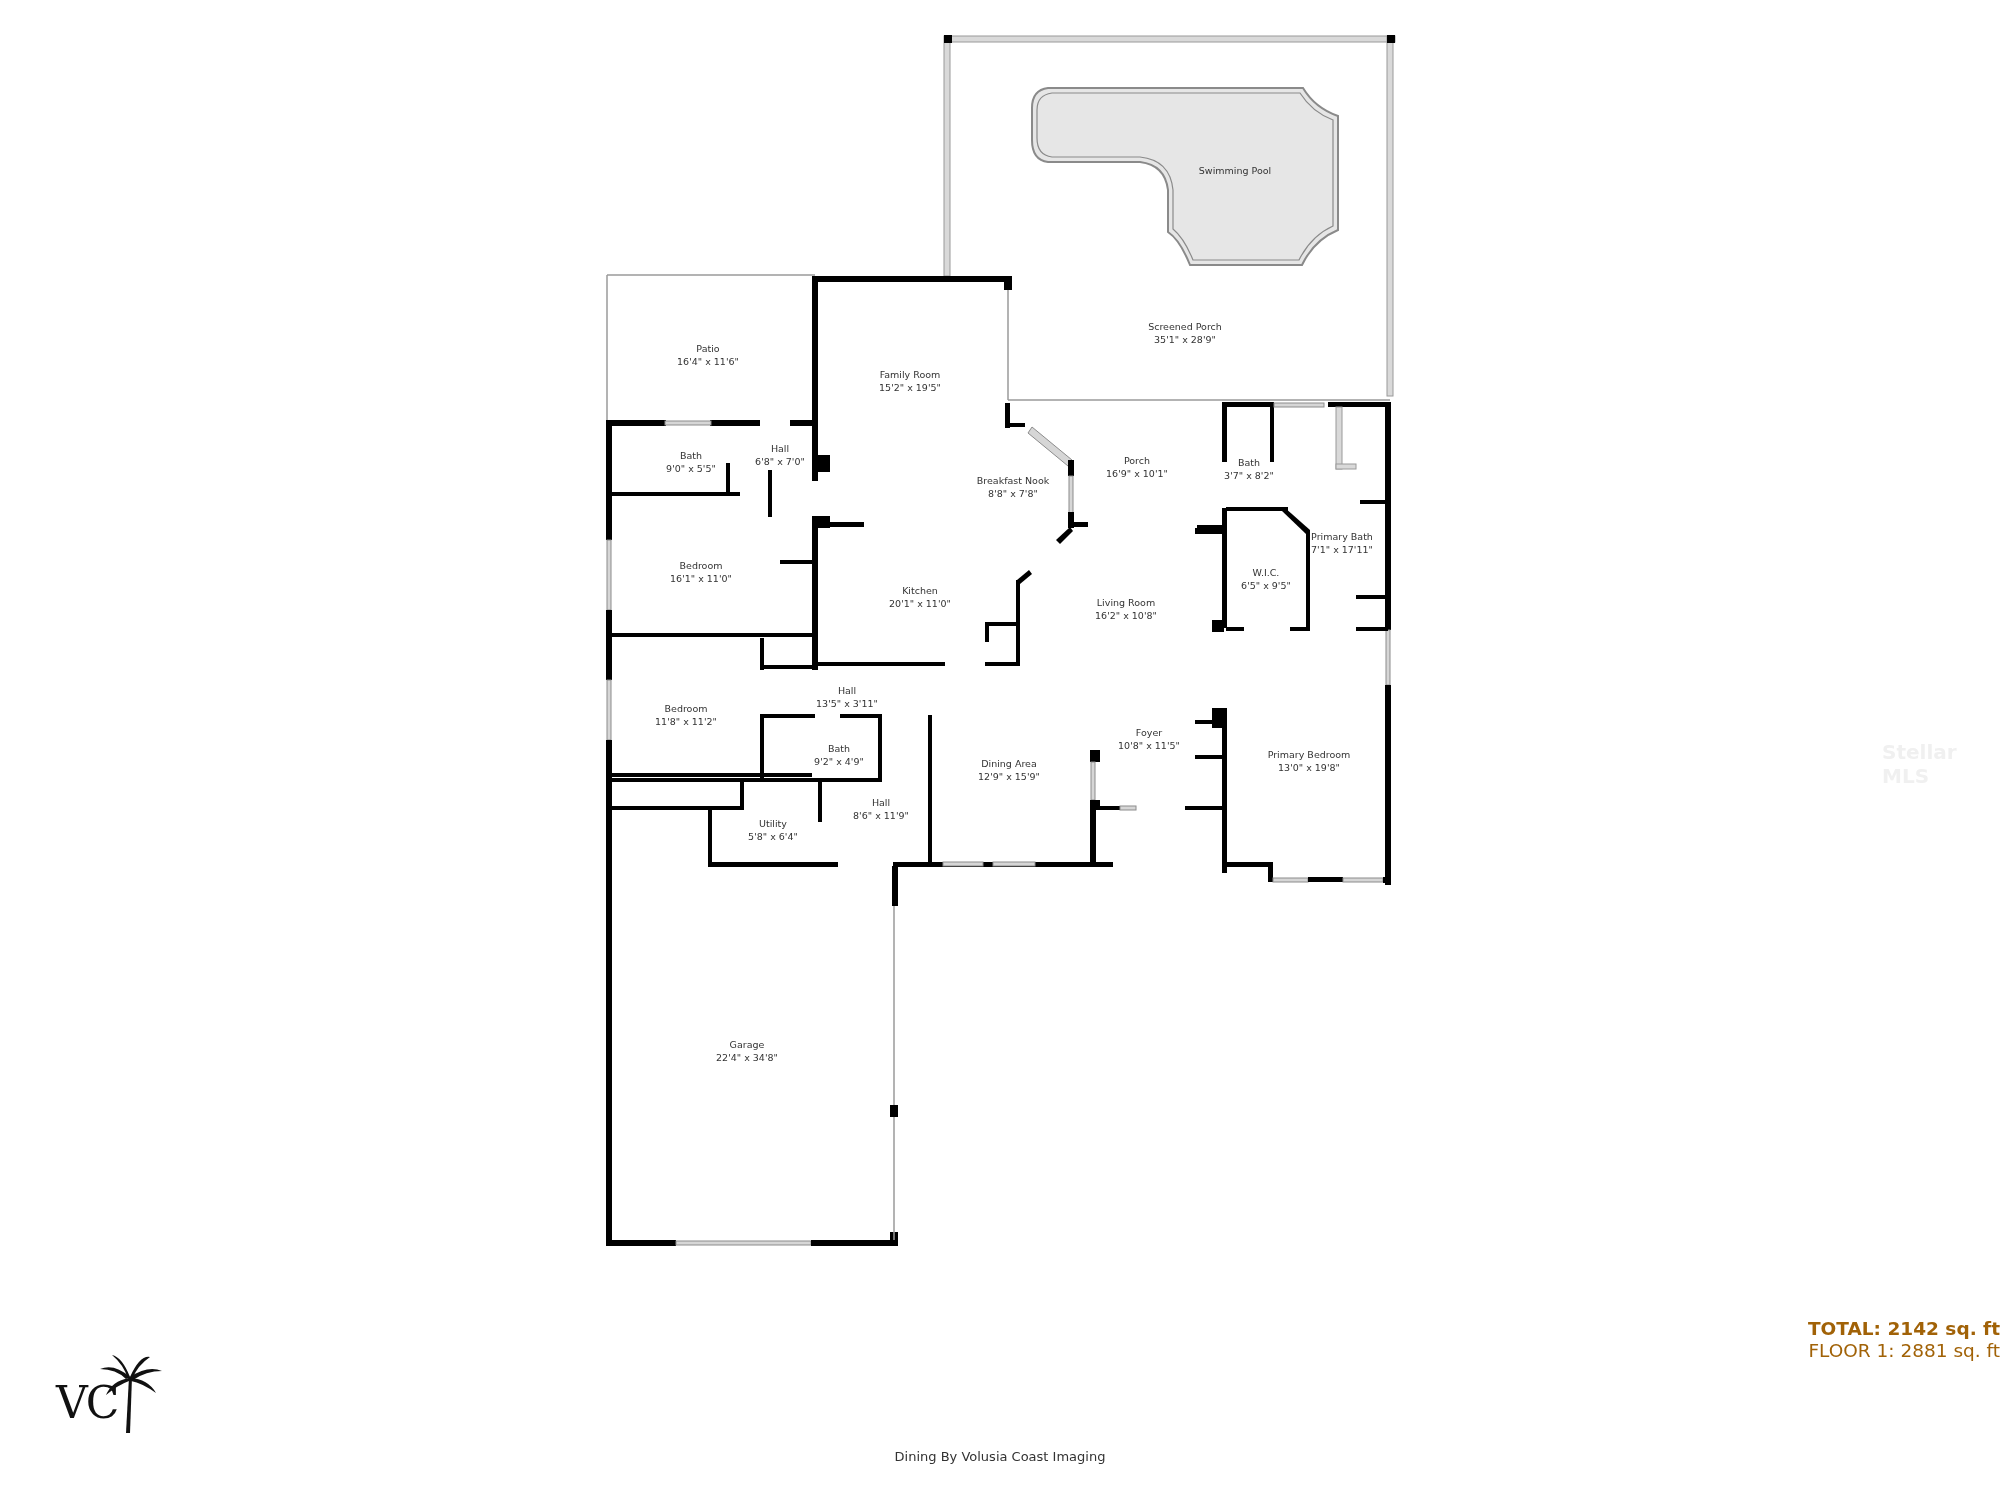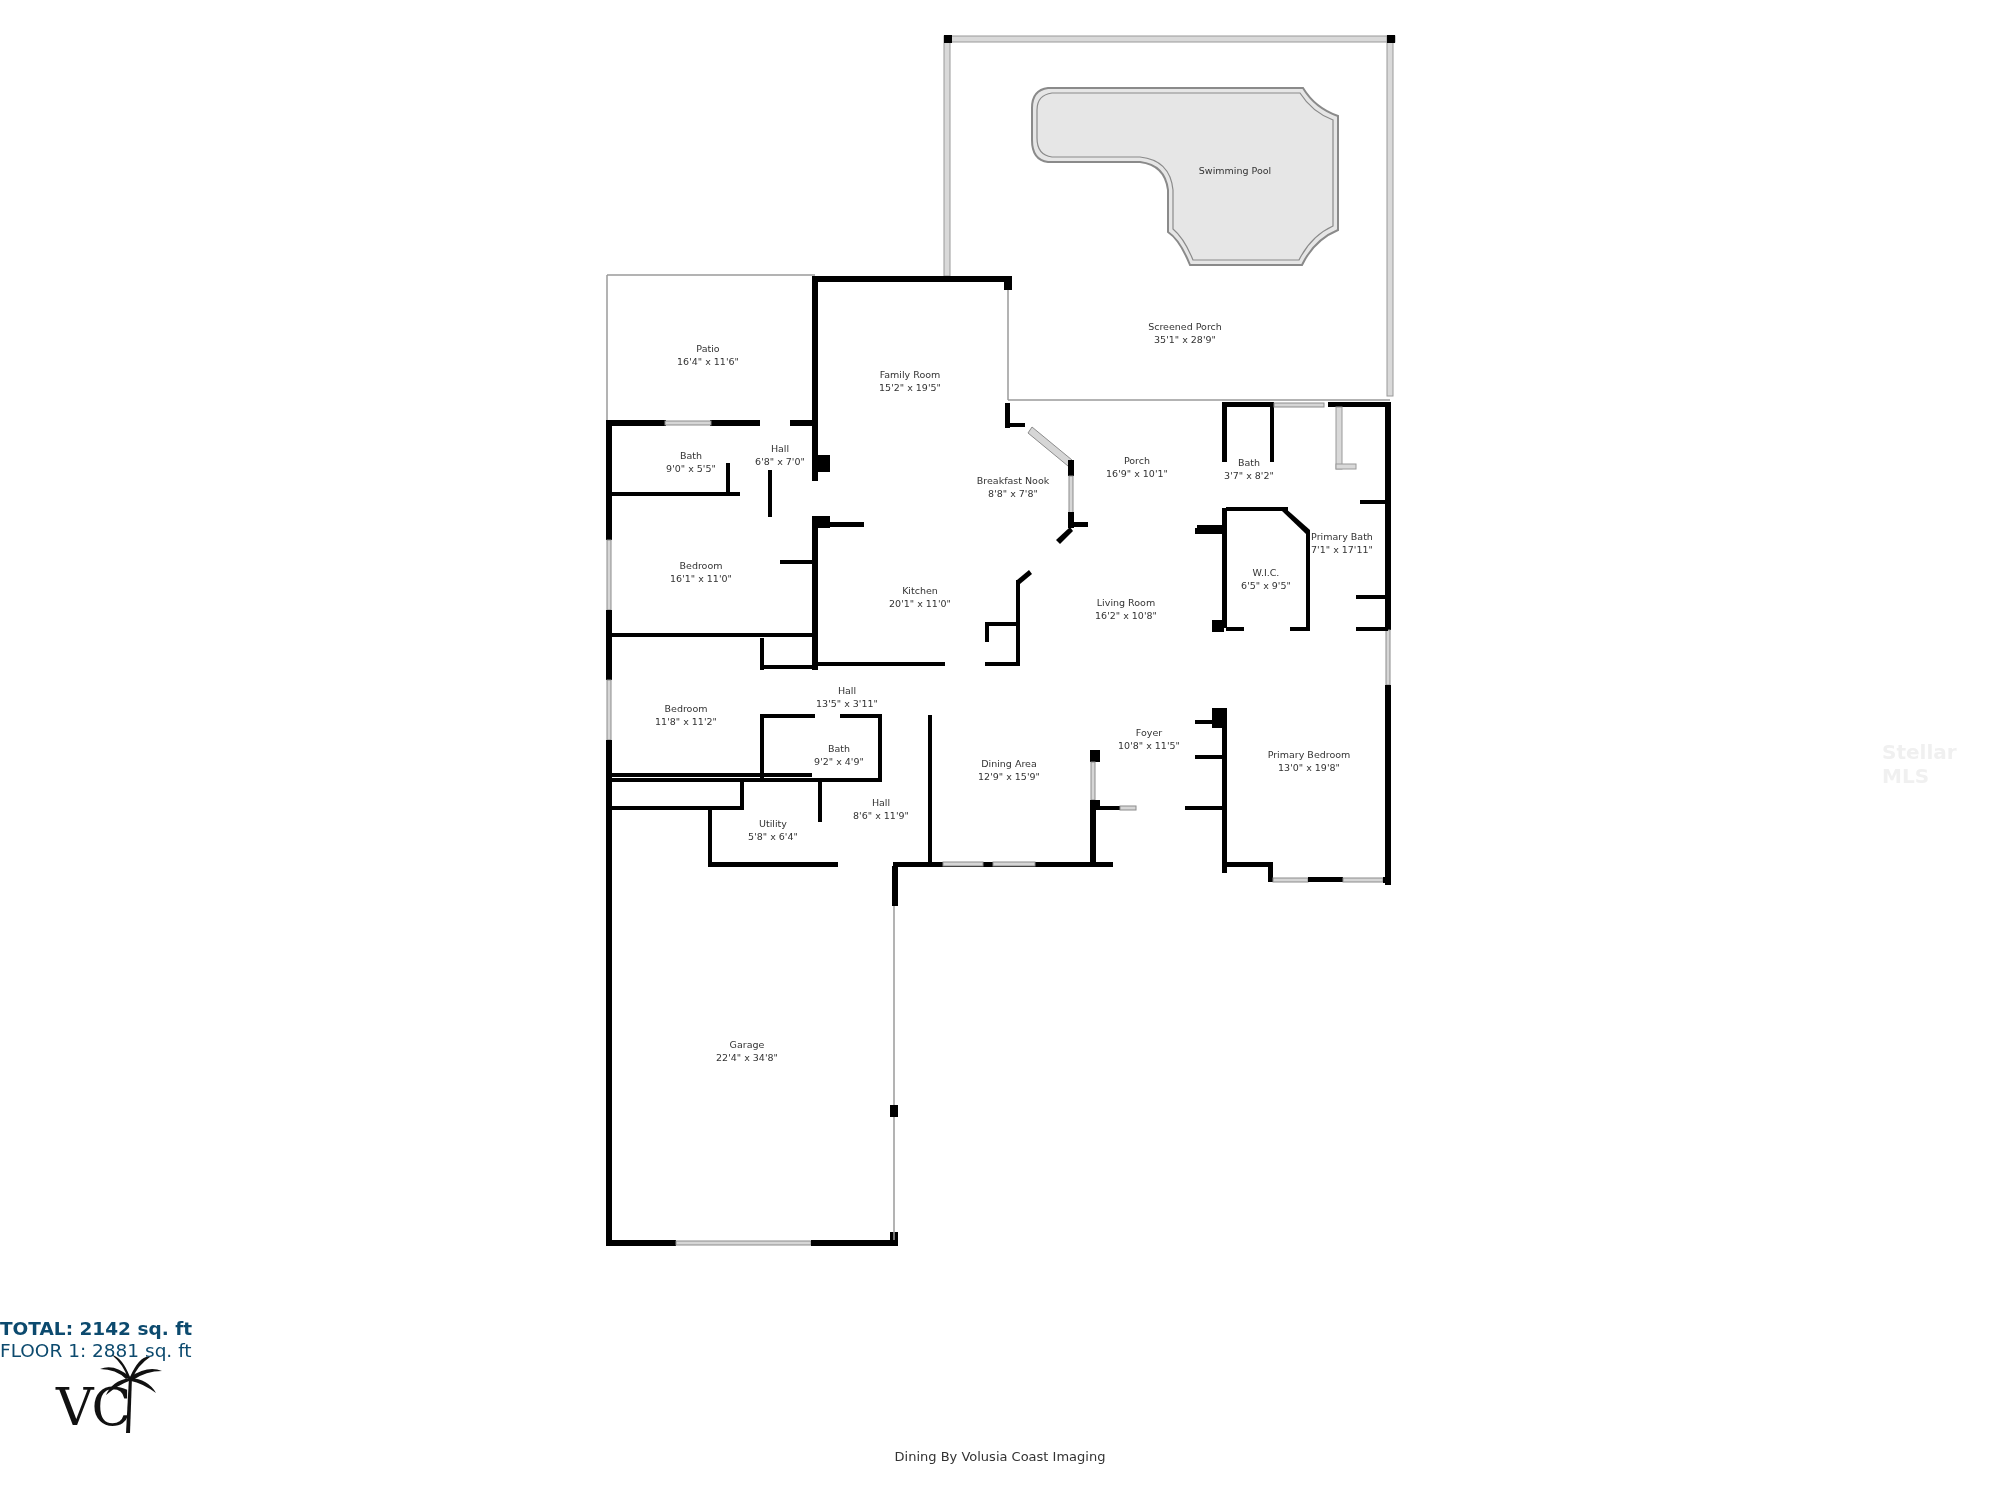--- a/index.html
+++ b/index.html
@@ -7,28 +7,28 @@
          font-family: "DejaVu Sans", "Liberation Sans", sans-serif; color: #222; }
   #plan { position: absolute; left: 0; top: 0; width: 2000px; height: 1500px; }
   .wall { fill: #000; }
   .thin { stroke: #9a9a9a; stroke-width: 1.5; fill: none; }
   .screen { fill: #d9d9d9; stroke: #9a9a9a; stroke-width: 1; }
   .window { fill: #d6d6d6; stroke: #8c8c8c; stroke-width: 1; }
   .pool { fill: #e6e6e6; stroke: #8a8a8a; stroke-width: 2; }
   .pool-inner { fill: none; stroke: #8a8a8a; stroke-width: 1.2; }
   .room-name { font-family: "DejaVu Sans", sans-serif; font-size: 9.5px; fill: #333; text-anchor: middle; }
   .room-dim  { font-family: "DejaVu Sans", sans-serif; font-size: 9.5px; fill: #333; text-anchor: middle; }
-  .summary { position: absolute; left: 0; width: 2000px; top: 1318px; text-align: left;
-             font-family: "DejaVu Sans", sans-serif; font-size: 18.5px; line-height: 22px; color: #0c4a6e; }
+  .summary { position: absolute; left: 0; width: 2000px; top: 1318px; text-align: right;
+             font-family: "DejaVu Sans", sans-serif; font-size: 18.5px; line-height: 22px; color: #a16207; }
   .summary .total { font-weight: bold; }
   .credit { position: absolute; left: 0; width: 2000px; top: 1449px; text-align: center;
             font-family: "DejaVu Sans", sans-serif; font-size: 13px; color: #333; }
   .logo { position: absolute; left: 56px; top: 1355px; width: 110px; height: 80px; }
   .logo-text { position: absolute; left: 0; top: 22px; font-family: "DejaVu Serif", serif;
-               font-size: 52px; color: #111; letter-spacing: -2px; }
+               font-size: 44px; color: #111; letter-spacing: -2px; }
   .watermark { position: absolute; left: 1882px; top: 740px; font-family: "DejaVu Sans", sans-serif;
                font-size: 20px; font-weight: bold; color: #f0f0f0; }
 </style>
 </head>
 <body>
 
 <svg id="plan" viewBox="0 0 2000 1500" xmlns="http://www.w3.org/2000/svg">
 
   <g>
     <rect class="screen" x="945" y="36" width="450" height="6"></rect>

